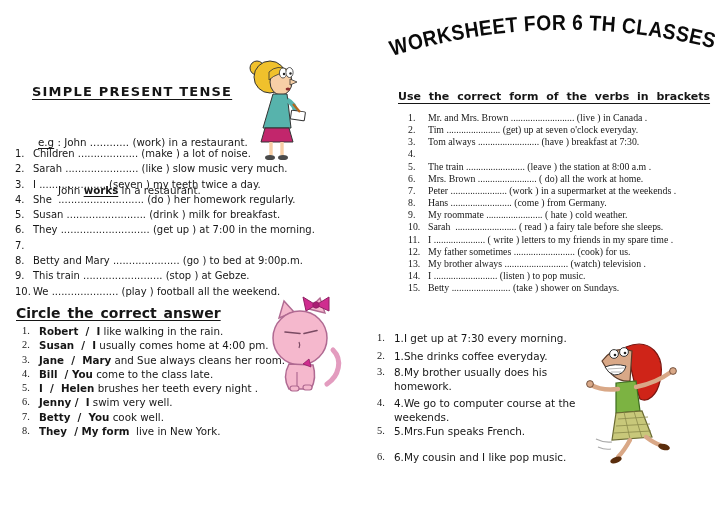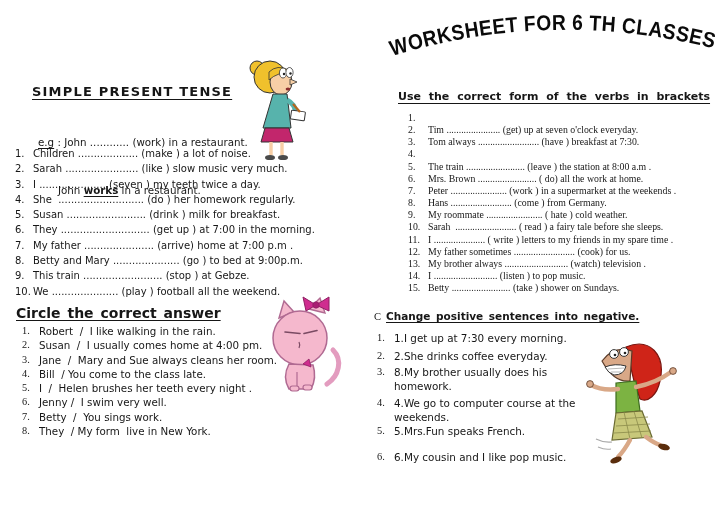--- a/index.html
+++ b/index.html
@@ -17,21 +17,21 @@
   .example .eg { text-decoration:underline; text-underline-offset:2px; }
   .example .l2 { padding-left:20px; }
   .bold-u { font-weight:bold; text-decoration:underline; text-underline-offset:2px; }
   .fill-list { position:absolute; left:15px; top:146px; font-size:10px; line-height:15.3px; }
   .row { display:flex; white-space:pre; }
   .fill-list .num { width:18px; flex:0 0 auto; }
   .circle-h { position:absolute; left:16px; top:305px; font-size:14px; font-weight:bold;
               text-decoration:underline; text-underline-offset:2px; word-spacing:2px; }
   .circle-list { position:absolute; left:22px; top:324px; font-size:10.3px; line-height:14.3px; }
   .circle-list .num { width:17px; flex:0 0 auto; font-family:"Liberation Serif", serif; }
-  .circle-list .choices { font-weight:normal; }
+  .circle-list .choices { font-weight:bold; }
   
   .rh { position:absolute; left:398px; top:90px; font-size:11px; font-weight:bold;
         text-decoration:underline; text-underline-offset:3px; word-spacing:4px; }
   .verb-list { position:absolute; left:408px; top:112px; font-family:"Liberation Serif", serif;
                font-size:9.8px; line-height:12.15px; }
   .verb-list .num { width:20px; flex:0 0 auto; }
   .c-head { position:absolute; left:374px; top:310px; font-size:10.5px; }
   .c-head .c-label { font-family:"Liberation Serif", serif; margin-right:5px; }
   .c-head .c-title { font-weight:bold; text-decoration:underline; text-underline-offset:2px; word-spacing:2px; }
   .neg-list { position:absolute; left:377px; top:331px; font-size:10.4px; line-height:14px; }
@@ -70,71 +70,68 @@
     <div class="l2"><span>John </span><span class="bold-u">works</span><span> in a restaurant.</span></div>
   </div>
 
   <div class="fill-list">
     <div class="row"><span class="num">1.</span><span class="txt">Children ................... (make ) a lot of noise.</span></div>
     <div class="row"><span class="num">2.</span><span class="txt">Sarah ....................... (like ) slow music very much.</span></div>
     <div class="row"><span class="num">3.</span><span class="txt">I ..................... (seven ) my teeth twice a day.</span></div>
     <div class="row"><span class="num">4.</span><span class="txt">She  ........................... (do ) her homework regularly.</span></div>
     <div class="row"><span class="num">5.</span><span class="txt">Susan ......................... (drink ) milk for breakfast.</span></div>
     <div class="row"><span class="num">6.</span><span class="txt">They ............................ (get up ) at 7:00 in the morning.</span></div>
-    <div class="row"><span class="num">7.</span><span class="txt">My father ...................... (arrive) home at 7:00 p.m .</span></div>
+    <div class="row"><span class="num">7.</span></div>
     <div class="row"><span class="num">8.</span><span class="txt">Betty and Mary ..................... (go ) to bed at 9:00p.m.</span></div>
     <div class="row"><span class="num">9.</span><span class="txt">This train ......................... (stop ) at Gebze.</span></div>
     <div class="row"><span class="num">10.</span><span class="txt">We ..................... (play ) football all the weekend.</span></div>
   </div>
 
   <div class="circle-h">Circle the correct answer</div>
 
   <div class="circle-list">
     <div class="row"><span class="num">1.</span><span class="choices">Robert  /  I</span><span> like walking in the rain.</span></div>
     <div class="row"><span class="num">2.</span><span class="choices">Susan  /  I</span><span> usually comes home at 4:00 pm.</span></div>
     <div class="row"><span class="num">3.</span><span class="choices">Jane  /  Mary</span><span> and Sue always cleans her room.</span></div>
     <div class="row"><span class="num">4.</span><span class="choices">Bill  / You</span><span> come to the class late.</span></div>
     <div class="row"><span class="num">5.</span><span class="choices">I  /  Helen</span><span> brushes her teeth every night .</span></div>
     <div class="row"><span class="num">6.</span><span class="choices">Jenny /  I</span><span> swim very well.</span></div>
-    <div class="row"><span class="num">7.</span><span class="choices">Betty  /  You</span><span> sings work.</span></div>
+    <div class="row"><span class="num">7.</span><span class="choices">Betty  /  You</span><span> cook well.</span></div>
     <div class="row"><span class="num">8.</span><span class="choices">They  / My form</span><span>  live in New York.</span></div>
   </div>
 
   <div class="rh">Use the correct form of the verbs in brackets</div>
 
   <div class="verb-list">
-    <div class="row"><span class="num">1.</span></div>
+    <div class="row"><span class="num">1.</span><span>Mr. and Mrs. Brown .......................... (live ) in Canada .</span></div>
     <div class="row"><span class="num">2.</span><span>Tim ...................... (get) up at seven o'clock everyday.</span></div>
     <div class="row"><span class="num">3.</span><span>Tom always ......................... (have ) breakfast at 7:30.</span></div>
     <div class="row"><span class="num">4.</span></div>
     <div class="row"><span class="num">5.</span><span>The train ........................ (leave ) the station at 8:00 a.m .</span></div>
     <div class="row"><span class="num">6.</span><span>Mrs. Brown ........................ ( do) all the work at home.</span></div>
     <div class="row"><span class="num">7.</span><span>Peter ....................... (work ) in a supermarket at the weekends .</span></div>
     <div class="row"><span class="num">8.</span><span>Hans ......................... (come ) from Germany.</span></div>
     <div class="row"><span class="num">9.</span><span>My roommate ....................... ( hate ) cold weather.</span></div>
     <div class="row"><span class="num">10.</span><span>Sarah  ......................... ( read ) a fairy tale before she sleeps.</span></div>
     <div class="row"><span class="num">11.</span><span>I ..................... ( write ) letters to my friends in my spare time .</span></div>
     <div class="row"><span class="num">12.</span><span>My father sometimes ......................... (cook) for us.</span></div>
     <div class="row"><span class="num">13.</span><span>My brother always .......................... (watch) television .</span></div>
     <div class="row"><span class="num">14.</span><span>I .......................... (listen ) to pop music.</span></div>
     <div class="row"><span class="num">15.</span><span>Betty ........................ (take ) shower on Sundays.</span></div>
   </div>
 
-  <div class="c-head">
-    <span class="c-label">C</span><span class="c-title">Change positive sentences into negative.</span>
-  </div>
 
   <div class="neg-list">
     <div class="row">
         <span class="num">1.</span>
         <span class="txt">1.I get up at 7:30 every morning.</span>
       </div>
     <div class="row">
         <span class="num">2.</span>
-        <span class="txt">2.She drinks coffee everyday.</span>
+        <span class="txt">1.She drinks coffee everyday.</span>
       </div>
     <div class="row">
         <span class="num">3.</span>
         <span class="txt">8.My brother usually does his homework.</span>
       </div>
     <div class="row">
         <span class="num">4.</span>
         <span class="txt">4.We go to computer course at the weekends.</span>
       </div>
     <div class="row">

